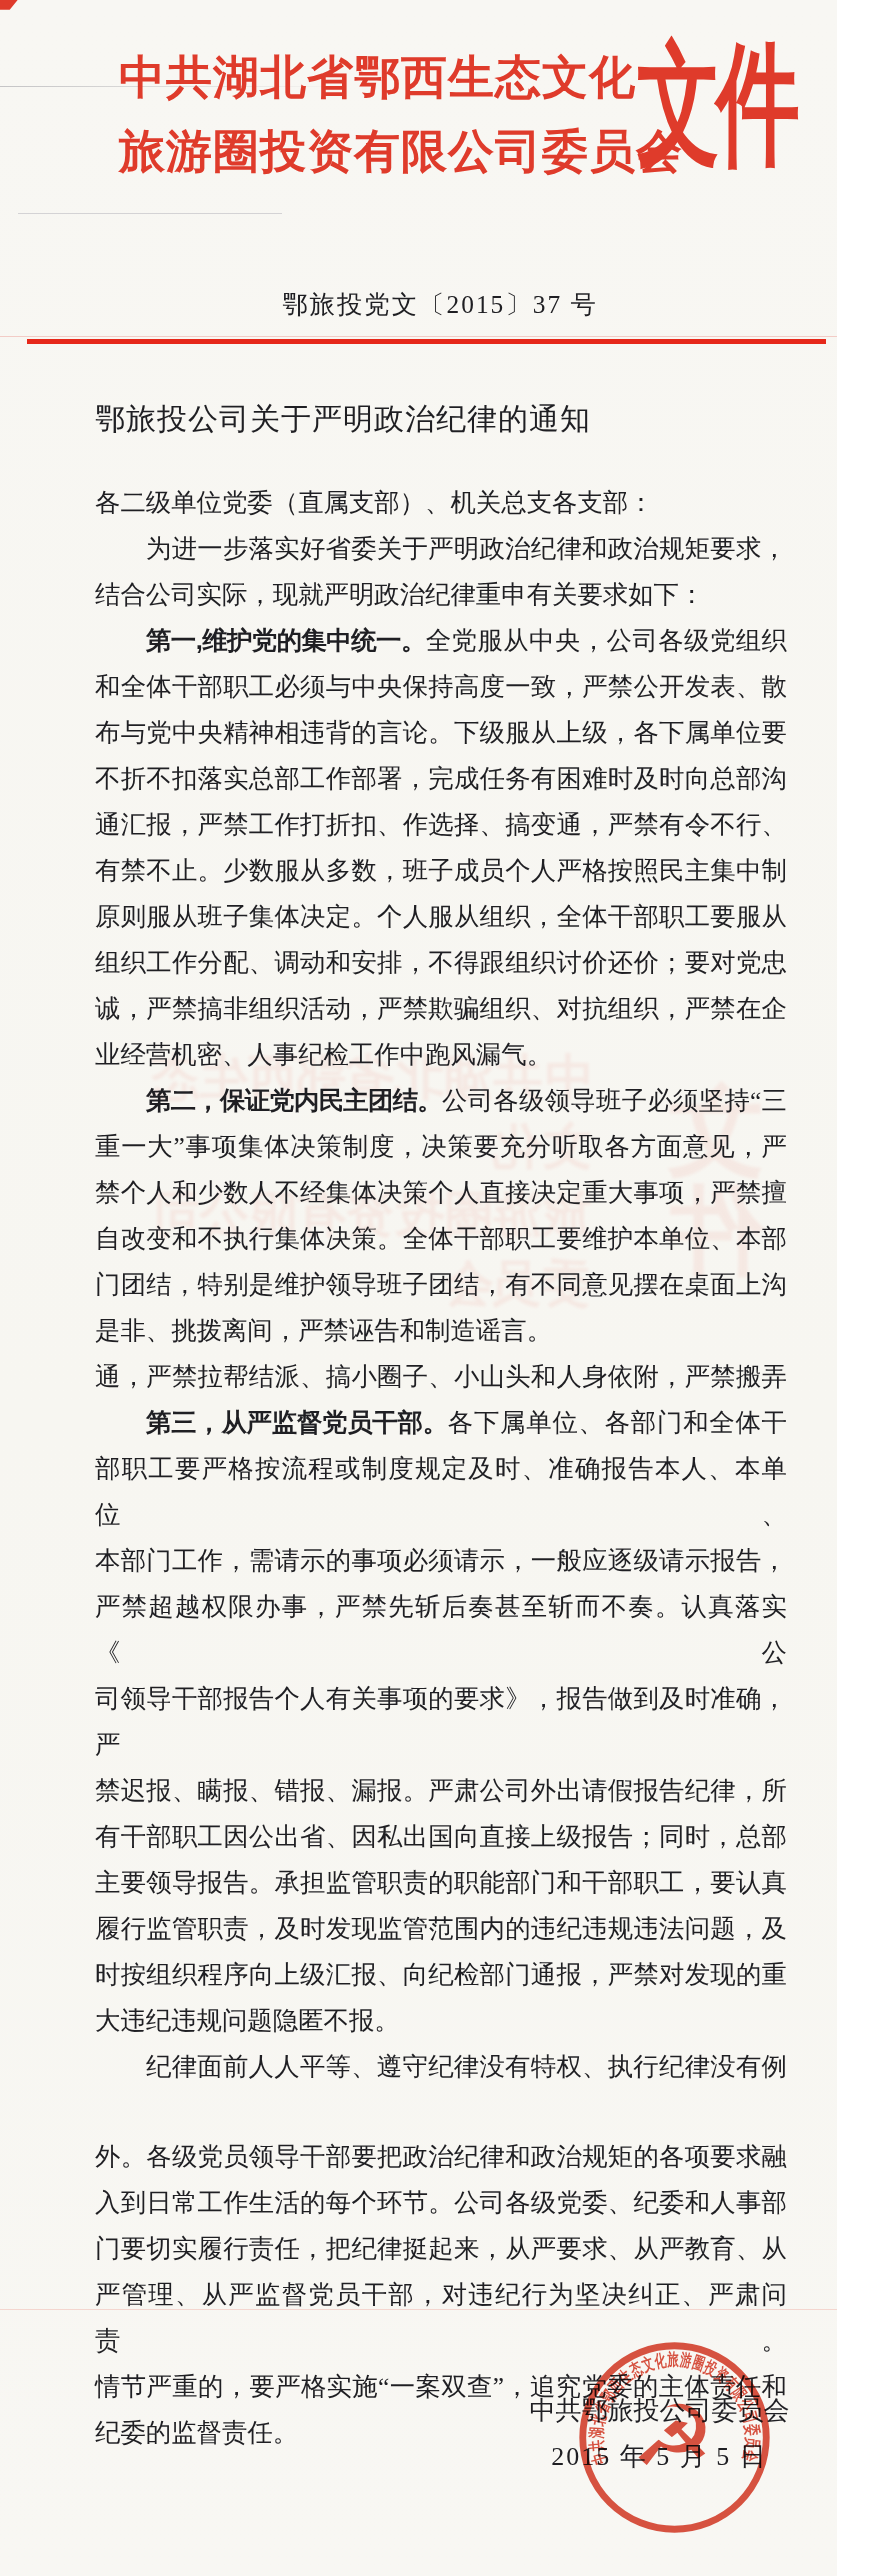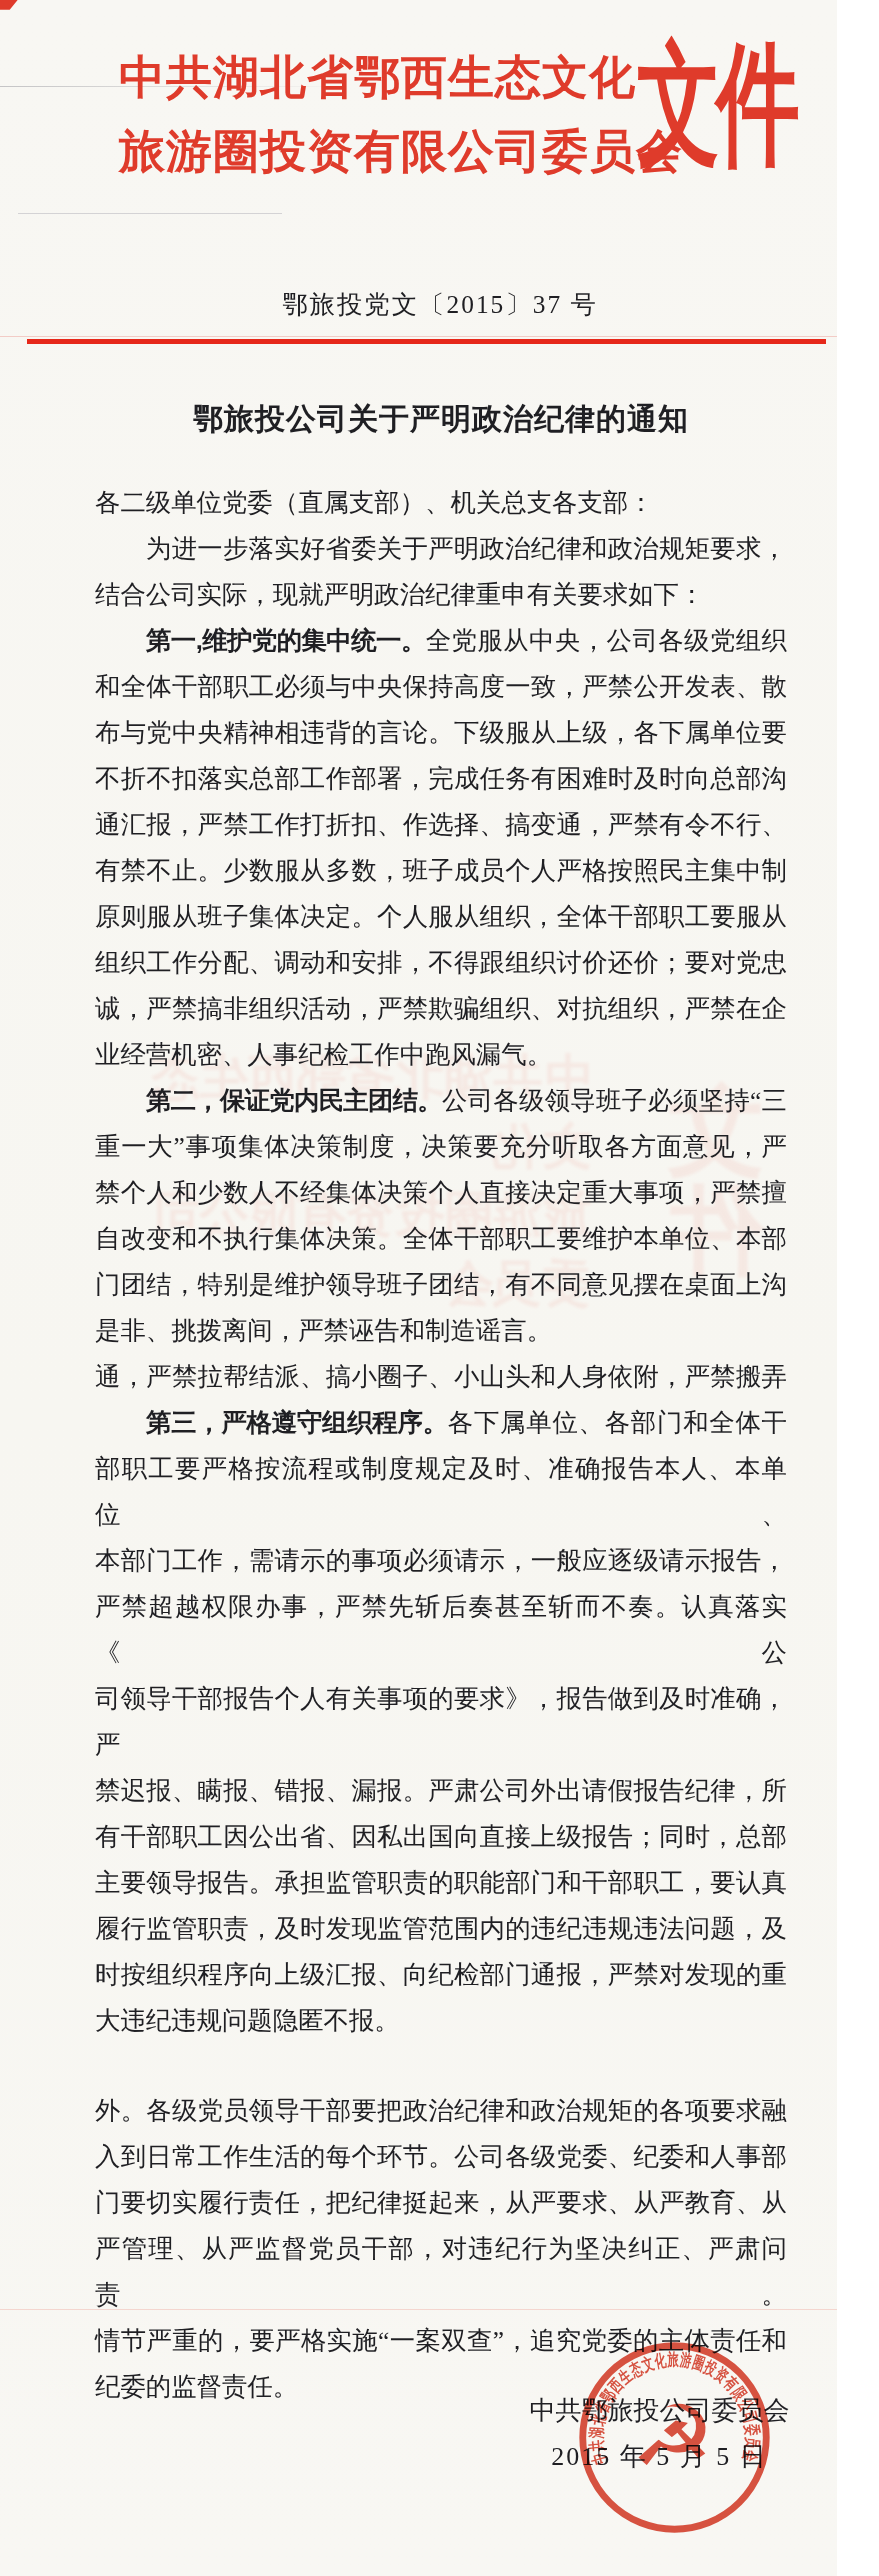--- a/index.html
+++ b/index.html
@@ -49,21 +49,21 @@
     transform:scale(.70,1.12);transform-origin:top left;white-space:nowrap;
   }
   .doc-number{
     position:absolute;left:0;top:288px;width:880px;
     text-align:center;font-size:25.4px;line-height:33px;letter-spacing:2px;
   }
   .red-rule{position:absolute;left:27px;top:339px;width:799px;height:4.9px;background:var(--rule-red);}
   
   .title{
     position:absolute;left:95px;top:396px;width:692px;
-    text-align:center;font-size:30px;line-height:45px;font-weight:bold;
+    text-align:left;font-size:30px;line-height:45px;font-weight:normal;
     letter-spacing:1px;
   }
   
   .content{
     position:absolute;left:95px;top:479px;width:692px;
     font-size:25.4px;line-height:46px;
   }
   .line{text-align:justify;text-align-last:justify;}
   .line.last{text-align-last:left;}
   .line.indent{text-indent:51px;}
@@ -144,31 +144,34 @@
         <div class="para">
           <div class="line indent"><span class="lead">第二，保证党内民主团结。</span>公司各级领导班子必须坚持“三</div>
           <div class="line">重一大”事项集体决策制度，决策要充分听取各方面意见，严</div>
           <div class="line">禁个人和少数人不经集体决策个人直接决定重大事项，严禁擅</div>
           <div class="line">自改变和不执行集体决策。全体干部职工要维护本单位、本部</div>
           <div class="line">门团结，特别是维护领导班子团结，有不同意见摆在桌面上沟</div>
           <div class="line last">是非、挑拨离间，严禁诬告和制造谣言。</div>
           <div class="line">通，严禁拉帮结派、搞小圈子、小山头和人身依附，严禁搬弄</div>
         </div>
         <div class="para">
-          <div class="line indent"><span class="lead">第三，严格遵守组织程序。</span>各下属单位、各部门和全体干</div>
+          <div class="line indent"><span class="lead">第三，从严监督党员干部。</span>各下属单位、各部门和全体干</div>
           <div class="line">部职工要严格按流程或制度规定及时、准确报告本人、本单位、</div>
           <div class="line">本部门工作，需请示的事项必须请示，一般应逐级请示报告，</div>
           <div class="line">严禁超越权限办事，严禁先斩后奏甚至斩而不奏。认真落实《公</div>
           <div class="line">司领导干部报告个人有关事项的要求》，报告做到及时准确，严</div>
           <div class="line">禁迟报、瞒报、错报、漏报。严肃公司外出请假报告纪律，所</div>
           <div class="line">有干部职工因公出省、因私出国向直接上级报告；同时，总部</div>
           <div class="line">主要领导报告。承担监管职责的职能部门和干部职工，要认真</div>
           <div class="line">履行监管职责，及时发现监管范围内的违纪违规违法问题，及</div>
           <div class="line">时按组织程序向上级汇报、向纪检部门通报，严禁对发现的重</div>
           <div class="line last">大违纪违规问题隐匿不报。</div>
+        </div>
+        <div class="para">
+          <div class="line indent">纪律面前人人平等、遵守纪律没有特权、执行纪律没有例</div>
         </div>
         <div class="para gap-before">
           <div class="line">外。各级党员领导干部要把政治纪律和政治规矩的各项要求融</div>
           <div class="line">入到日常工作生活的每个环节。公司各级党委、纪委和人事部</div>
           <div class="line">门要切实履行责任，把纪律挺起来，从严要求、从严教育、从</div>
           <div class="line">严管理、从严监督党员干部，对违纪行为坚决纠正、严肃问责。</div>
           <div class="line">情节严重的，要严格实施“一案双查”，追究党委的主体责任和</div>
           <div class="line last">纪委的监督责任。</div>
         </div>
       </div>

